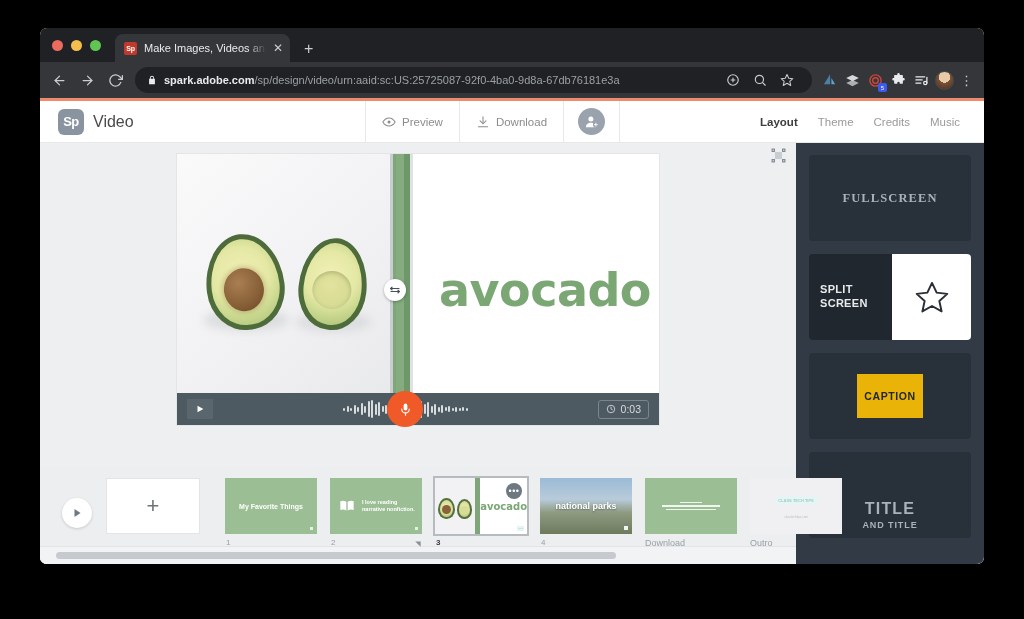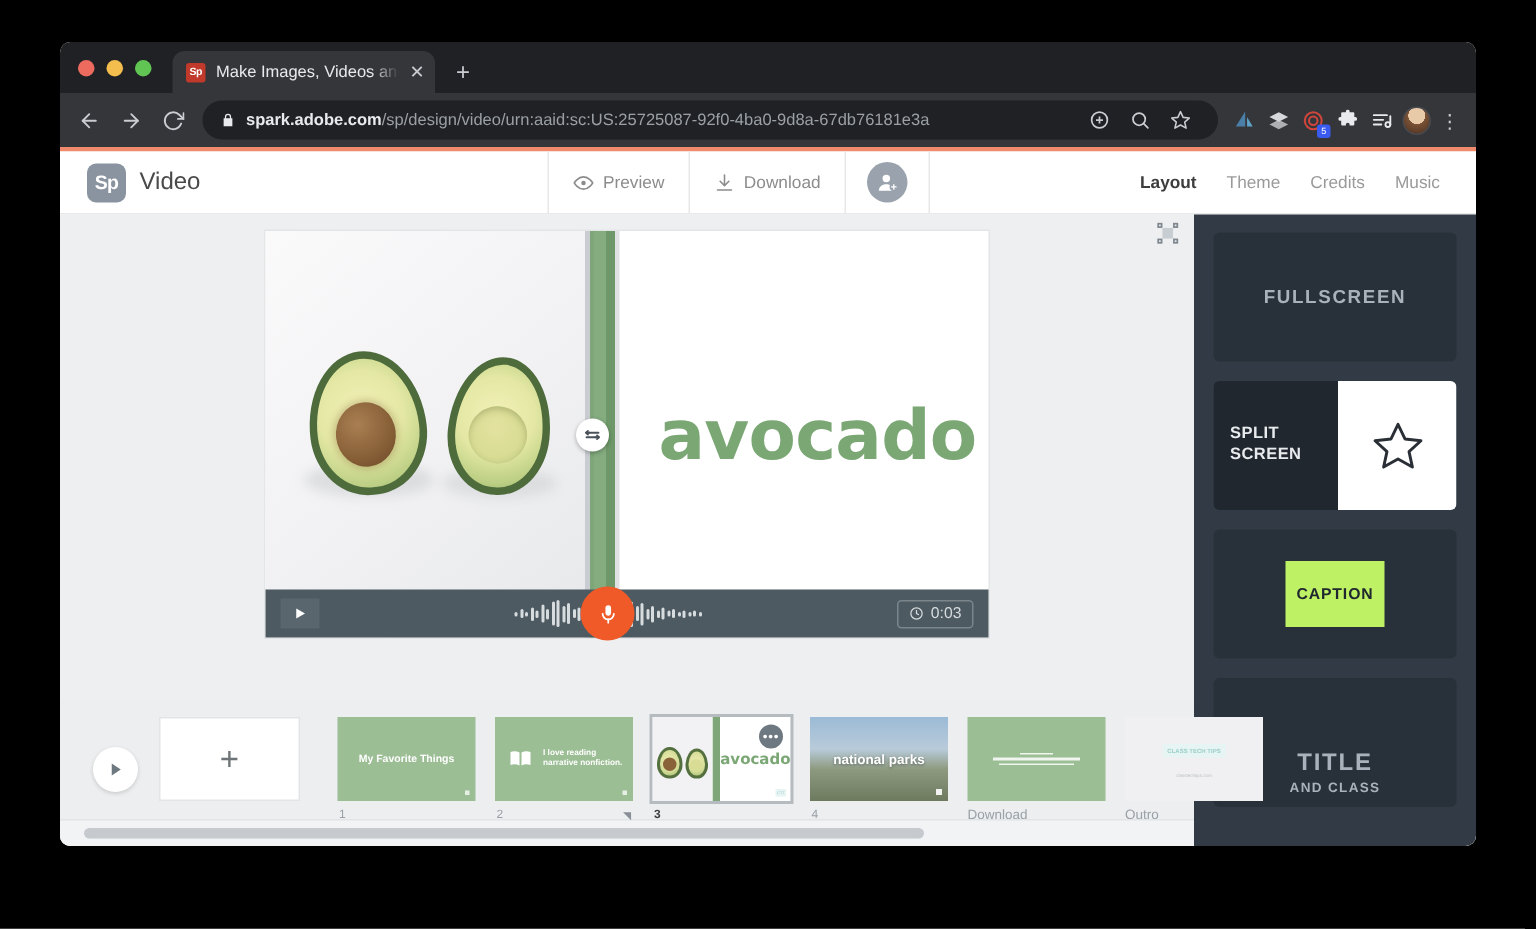--- a/index.html
+++ b/index.html
@@ -243,27 +243,27 @@
   .th-outro-sub { position: absolute; left: 50%; top: 66%; transform: translateX(-50%); font-size: 3px; color: #B9BEC2; white-space: nowrap; }
 
   .scrollrow { position: absolute; left: 0; right: 0; bottom: 0; height: 18px; background: #F1F3F4; border-top: 1px solid #E2E5E8; }
   .scrollthumb { position: absolute; left: 16px; top: 5px; width: 560px; height: 7px; border-radius: 4px; background: #C6CACE; }
   .resize-grip { position: absolute; left: 50%; top: -7px; transform: translateX(-50%); color: #8A9097; font-size: 7px; }
 
   
   .rpanel { width: 188px; flex: 0 0 auto; background: #323A45; padding: 12px 13px; }
   .opt { border-radius: 4px; margin-bottom: 13px; overflow: hidden; display: flex; }
   .opt-full { height: 86px; background: #283039; align-items: center; justify-content: center; }
-  .opt-full span { color: #A9B2BC; font-size: 12.5px; font-weight: bold; letter-spacing: 1.1px; }
+  .opt-full span { color: #A9B2BC; font-size: 12.5px; font-weight: bold; letter-spacing: 1.1px; font-family: Liberation Serif, serif; }
   .opt-split { height: 86px; }
   .split-l { flex: 1 1 auto; background: #21272E; display: flex; align-items: center; padding-left: 11px; }
   .split-l span { color: #E8EBEE; font-size: 11px; font-weight: bold; line-height: 1.25; letter-spacing: .3px; }
   .split-r { width: 79px; background: #fff; display: flex; align-items: center; justify-content: center; }
   .opt-cap { height: 86px; background: #283039; align-items: center; justify-content: center; }
-  .cap-chip { background: #bef264; color: #21272E; font-size: 10.5px; font-weight: bold; padding: 16px 7px; letter-spacing: .6px; }
+  .cap-chip { background: #eab308; color: #21272E; font-size: 10.5px; font-weight: bold; padding: 16px 7px; letter-spacing: .6px; }
   .opt-title { height: 86px; background: #283039; flex-direction: column; align-items: center; justify-content: center; gap: 2px; }
   .opt-title .t1 { color: #A9B2BC; font-size: 16px; font-weight: bold; letter-spacing: 1.2px; margin-top: 40px; }
   .opt-title .t2 { color: #A9B2BC; font-size: 9px; font-weight: bold; letter-spacing: .9px; }
 </style>
 </head>
 <body>
 
 <div id="window">
 
   <div class="tabstrip">
@@ -625,19 +625,19 @@
               </svg>
           </div>
         </div>
 
         <div class="opt opt-cap">
           <span class="cap-chip">CAPTION</span>
         </div>
 
         <div class="opt opt-title">
           <div class="t1">TITLE</div>
-          <div class="t2">AND CLASS</div>
+          <div class="t2">AND TITLE</div>
         </div>
       </div>
 
     </div>
   </div>
 </div>
 
 </body></html>

